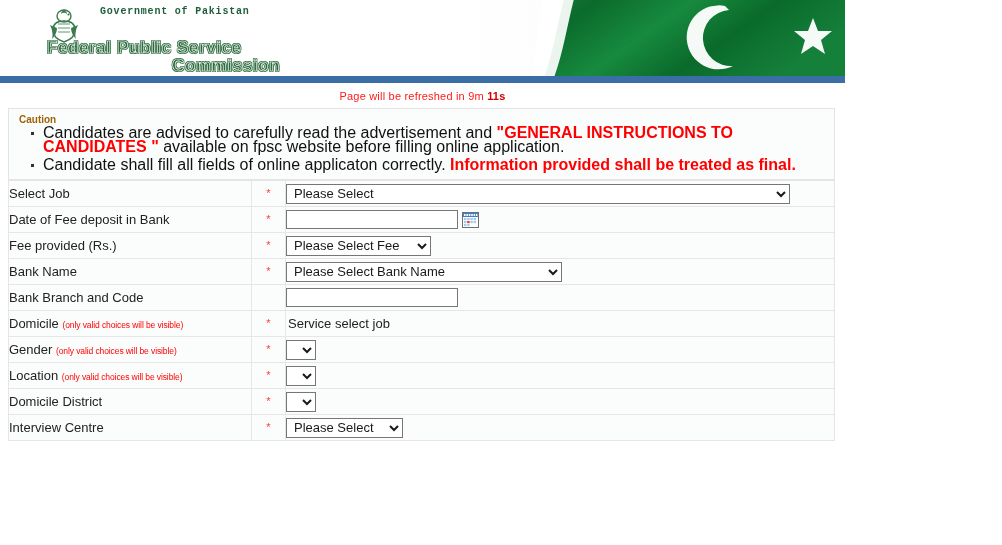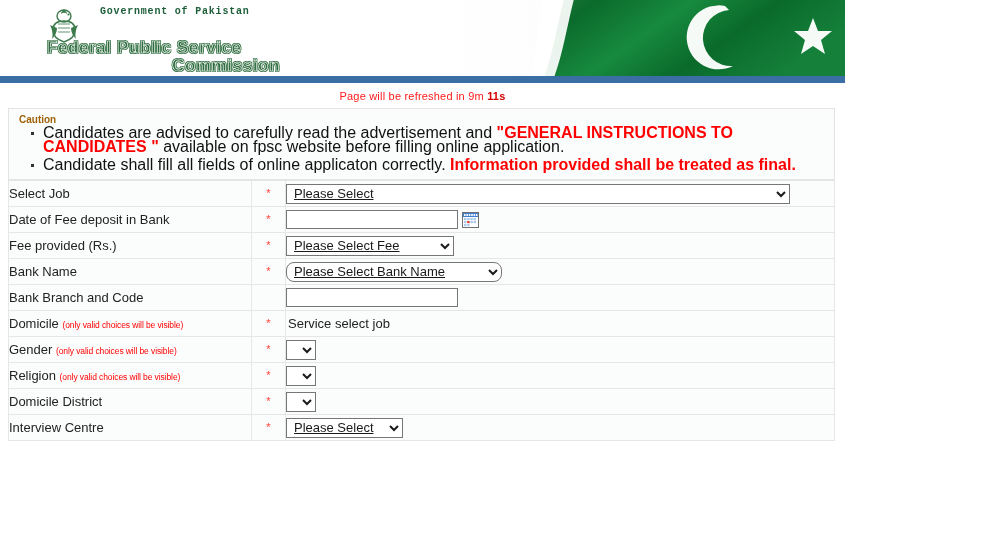--- a/index.html
+++ b/index.html
@@ -173,25 +173,24 @@
   
   select.sel {
     font-family: "Liberation Sans", sans-serif;
     font-size: 13px;
     color: #1a1a1a;
     background: #ffffff;
     border: 1px solid #767676;
     height: 20px;
     padding: 0 2px 0 3px;
     box-sizing: border-box;
-    text-decoration: underline;
   }
   select.w-job   { width: 504px; }
-  select.w-fee   { width: 168px; }
-  select.w-bank  { width: 216px; border-radius: 8px; }
+  select.w-fee   { width: 145px; }
+  select.w-bank  { width: 276px; }
   select.w-dist  { width: 231px; }
   select.w-mini  { width: 30px; }
   select.w-small { width: 119px; }
   select.w-small2{ width: 117px; }
 
   input.txt {
     font-family: "Liberation Sans", sans-serif;
     font-size: 13px;
     background: #ffffff;
     border: 1px solid #767676;
@@ -393,21 +392,21 @@
       </td>
       <td class="star-cell">*</td>
       <td class="field-cell">
         <select class="sel w-mini">
           <option></option>
         </select>
       </td>
     </tr>
 
     <tr>
-      <td class="label-cell"><span>Religion</span>
+      <td class="label-cell"><span>Location</span>
         <span class="hint">(only valid choices will be visible)</span>
       </td>
       <td class="star-cell">*</td>
       <td class="field-cell">
         <select class="sel w-mini">
           <option></option>
         </select>
       </td>
     </tr>
 

